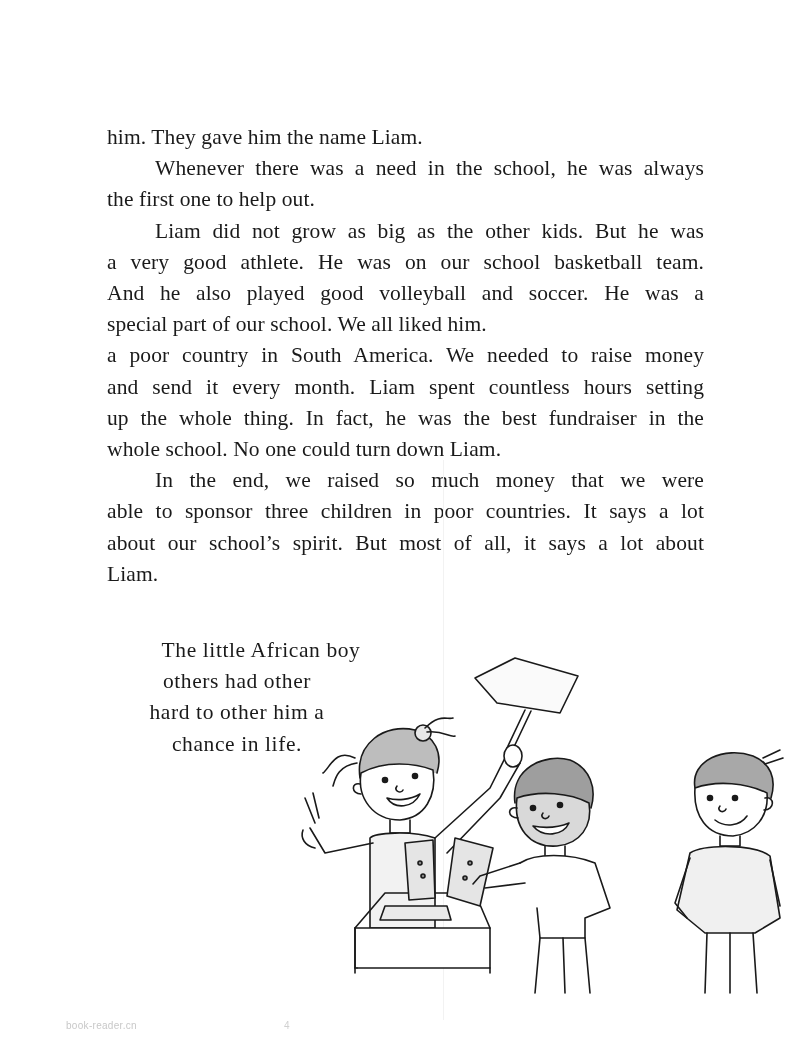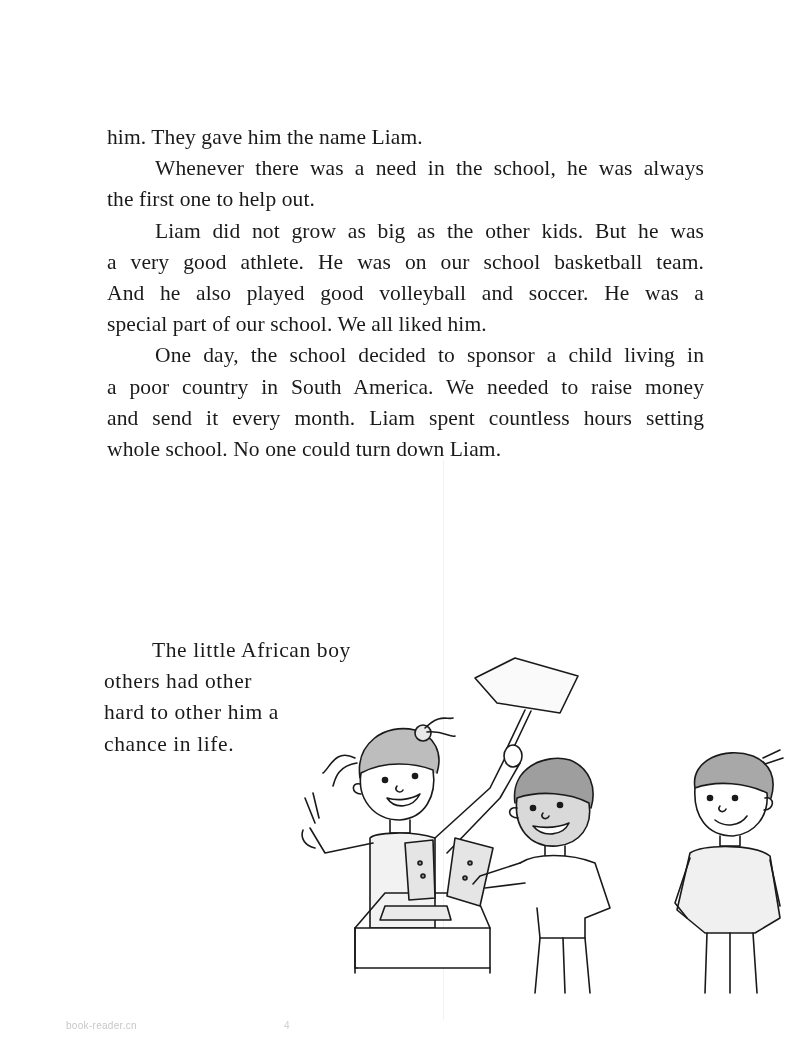--- a/index.html
+++ b/index.html
@@ -9,21 +9,21 @@
     }
     .page { position: absolute; left: 0; top: 0; width: 800px; height: 1042px; }
     .text-block { position: absolute; left: 107px; top: 122px; width: 597px; }
     .para {
       font-size: 21.5px; line-height: 31.2px; margin: 0; text-align: justify; text-align-last: left;
       letter-spacing: 0.1px;
     }
     .para .line { display: block; white-space: nowrap; text-align-last: justify; }
     .para .line.last { text-align-last: left; }
     .indent { padding-left: 48px; }
-    .side-block { position: absolute; left: 104px; top: 635px; width: 290px; }
+    .side-block { position: absolute; left: 92px; top: 635px; width: 290px; text-align: center; }
     .side-para { font-size: 21.5px; line-height: 31.2px; margin: 0; letter-spacing: 0.6px; }
     .side-para .line { display: block; white-space: nowrap; }
     .illustration { position: absolute; left: 275px; top: 648px; width: 520px; height: 360px; }
     .watermark {
       position: absolute; left: 66px; top: 1020px; font-family: "Liberation Sans", sans-serif;
       font-size: 10px; color: #c8c8c8; letter-spacing: 0.3px;
     }
     .page-mark {
       position: absolute; left: 284px; top: 1020px; font-family: "Liberation Sans", sans-serif;
       font-size: 10px; color: #d0d0d0;
@@ -43,24 +43,30 @@
       <span class="line indent">Whenever there was a need in the school, he was always</span>
       <span class="line last">the first one to help out.</span>
     </p>
     <p class="para">
       <span class="line indent">Liam did not grow as big as the other kids. But he was</span>
       <span class="line">a very good athlete. He was on our school basketball team.</span>
       <span class="line">And he also played good volleyball and soccer. He was a</span>
       <span class="line last">special part of our school. We all liked him.</span>
     </p>
     <p class="para">
-      <span class="line indent">One day, the school decided to sponsor a child living in</span>
       <span class="line">a poor country in South America. We needed to raise money</span>
       <span class="line">and send it every month. Liam spent countless hours setting</span>
+      <span class="line">up the whole thing. In fact, he was the best fundraiser in the</span>
       <span class="line last">whole school. No one could turn down Liam.</span>
+    </p>
+    <p class="para">
+      <span class="line indent">In the end, we raised so much money that we were</span>
+      <span class="line">able to sponsor three children in poor countries. It says a lot</span>
+      <span class="line">about our school’s spirit. But most of all, it says a lot about</span>
+      <span class="line last">Liam.</span>
     </p>
   </div>
 
   <div class="side-block">
     <p class="side-para">
       <span class="line indent">The little African boy</span>
       <span class="line">others had other</span>
       <span class="line">hard to other him a</span>
       <span class="line">chance in life.</span>
     </p>

